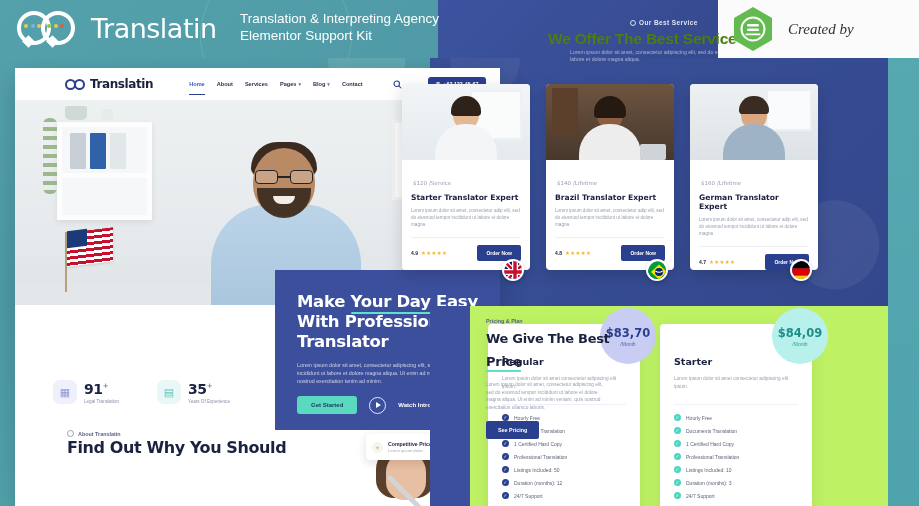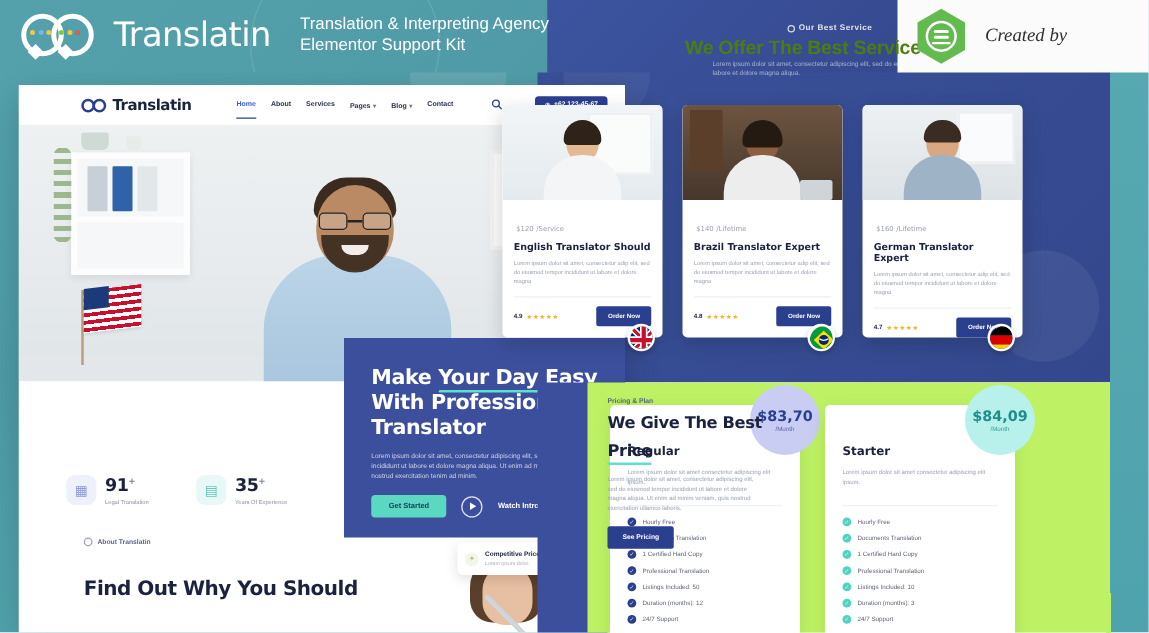--- a/index.html
+++ b/index.html
@@ -184,21 +184,21 @@
   .stats { position:absolute; left:0; top:300px; width:260px; height:48px; display:flex; align-items:center; gap:10px; padding-left:38px; }
   .stat { display:flex; align-items:center; gap:7px; }
   .stat-ico { width:24px; height:24px; border-radius:7px; display:flex; align-items:center; justify-content:center; font-size:11px; }
   .stat-num { font-size:14px; font-weight:700; color:#1b2240; font-family:"DejaVu Sans", sans-serif; letter-spacing:-.4px;}
   .stat-num sup { font-size:7px; color:#7b8398; font-weight:700; }
   .stat-lbl { font-size:4.6px; color:#8a90a6; margin-top:1px; }
 
   .about-block { position:absolute; left:0; top:362px; width:485px; }
   .about-kicker { font-size:5.4px; font-weight:700; color:#5b6383; display:flex; align-items:center; gap:4px; padding-left:52px; }
   .about-kicker .k-ring { width:7px; height:7px; border-radius:50%; border:1px solid #9aa2bb; }
-  .about-h { padding-left:52px; margin-top:24px; font-size:16px; font-weight:700; color:#1b2240;
+  .about-h { padding-left:52px; margin-top:1px; font-size:16px; font-weight:700; color:#1b2240;
     font-family:"DejaVu Sans", sans-serif; letter-spacing:-.4px; }
   .woman { position:absolute; right:46px; top:8px; width:84px; height:68px; }
   .woman-hair { position:absolute; left:6px; top:4px; width:58px; height:56px; background:#5a3f2c; border-radius:28px 28px 18px 18px; }
   .woman-face { position:absolute; left:16px; top:14px; width:40px; height:48px; background:#e7bfa2; border-radius:20px 20px 18px 18px; }
   .price-badge {
     position:absolute; right:0; top:-4px; width:88px; height:26px; background:#ffffff;
     border-radius:4px; box-shadow:0 3px 10px rgba(0,0,0,.13); display:flex; align-items:center; gap:5px; padding:0 6px;
   }
   .price-badge .pb-ico { width:11px; height:11px; border-radius:50%; background:#f3f6ea; display:flex; align-items:center; justify-content:center; font-size:6px; color:#b7c46a;}
   .pb-t { font-size:5.2px; font-weight:700; color:#1b2240; }
@@ -346,21 +346,21 @@
           <path d="M0 0 L22 22 M22 0 L0 22" stroke="#ffffff" stroke-width="5"></path>
           <path d="M0 0 L22 22 M22 0 L0 22" stroke="#c8102e" stroke-width="2.5"></path>
           <path d="M11 0 V22 M0 11 H22" stroke="#ffffff" stroke-width="6"></path>
           <path d="M11 0 V22 M0 11 H22" stroke="#c8102e" stroke-width="3.4"></path>
         </svg>
       </div>
       <div class="svc-body">
         <div class="svc-price">
           <span>$120</span><span>/Service</span>
         </div>
-        <div class="svc-title">English Translator Should</div>
+        <div class="svc-title">Starter Translator Expert</div>
         <div class="svc-desc">Lorem ipsum dolor sit amet, consectetur adip elit, sed do eiusmod tempor incididunt ut labore et dolore magna</div>
         <div class="svc-foot">
           <div class="rate">
             <span class="rate-num">4.9</span>
             <span class="stars">★★★★★</span>
           </div>
           <button class="btn-order">Order Now</button>
         </div>
       </div>
     </div>

